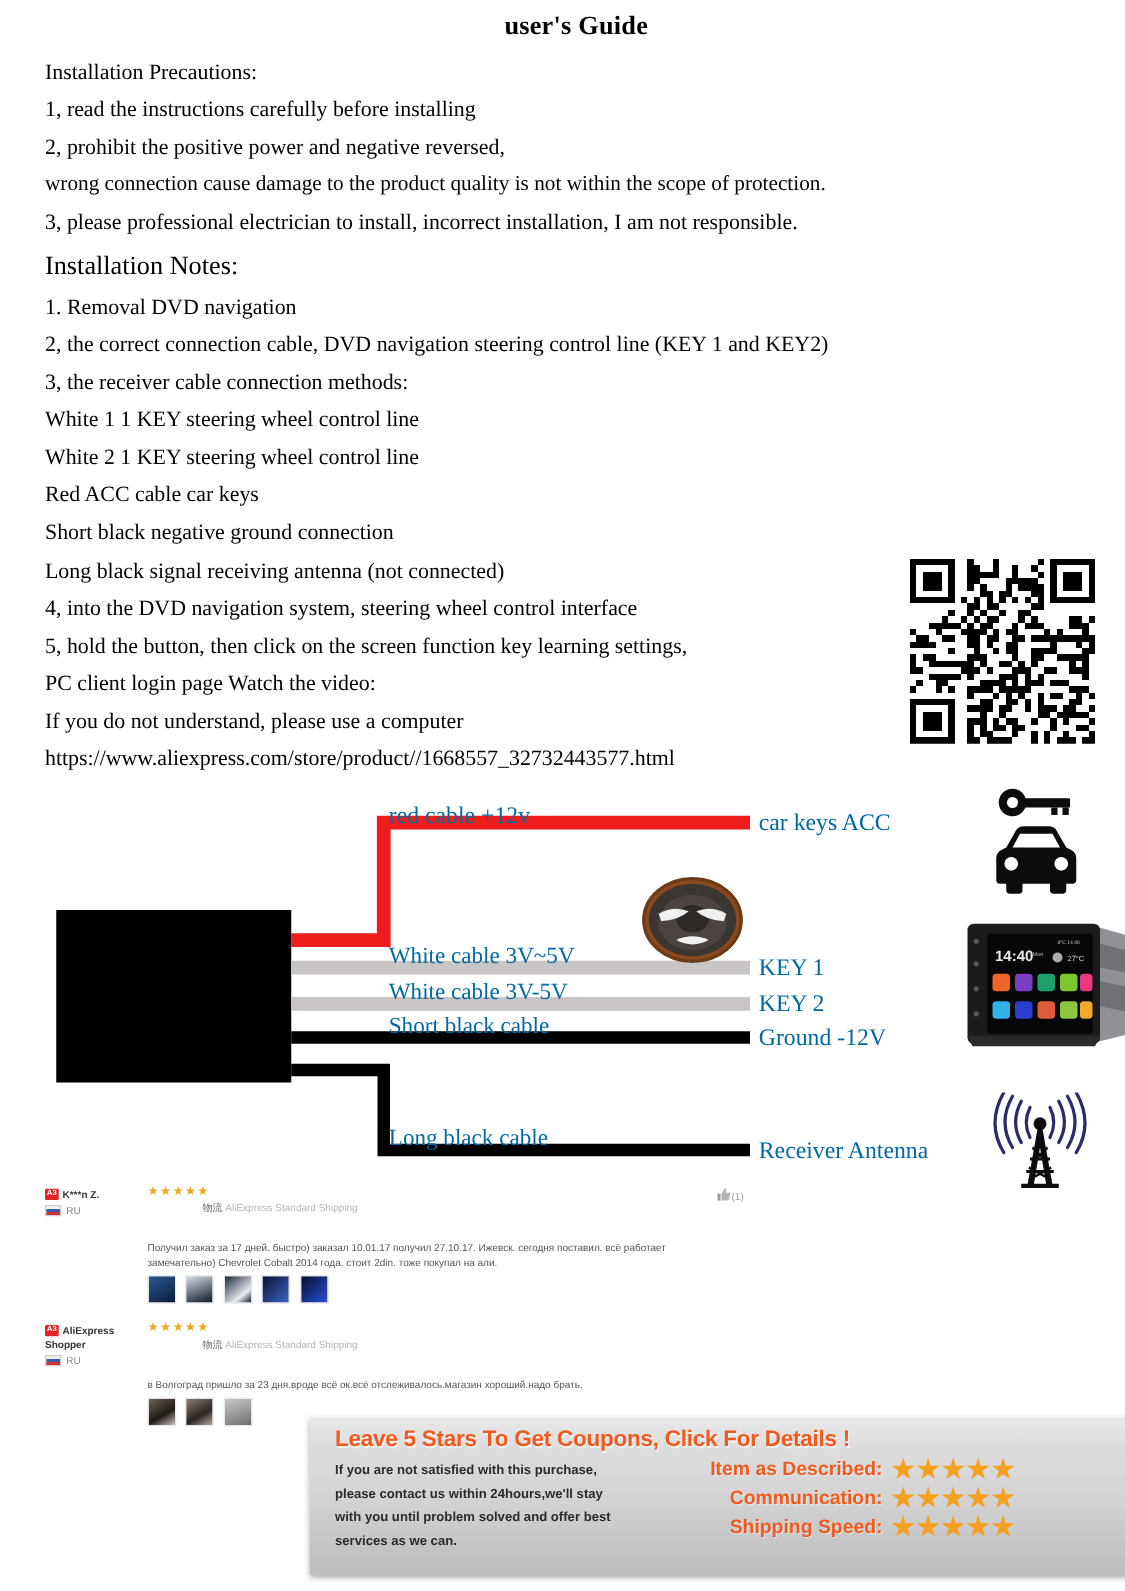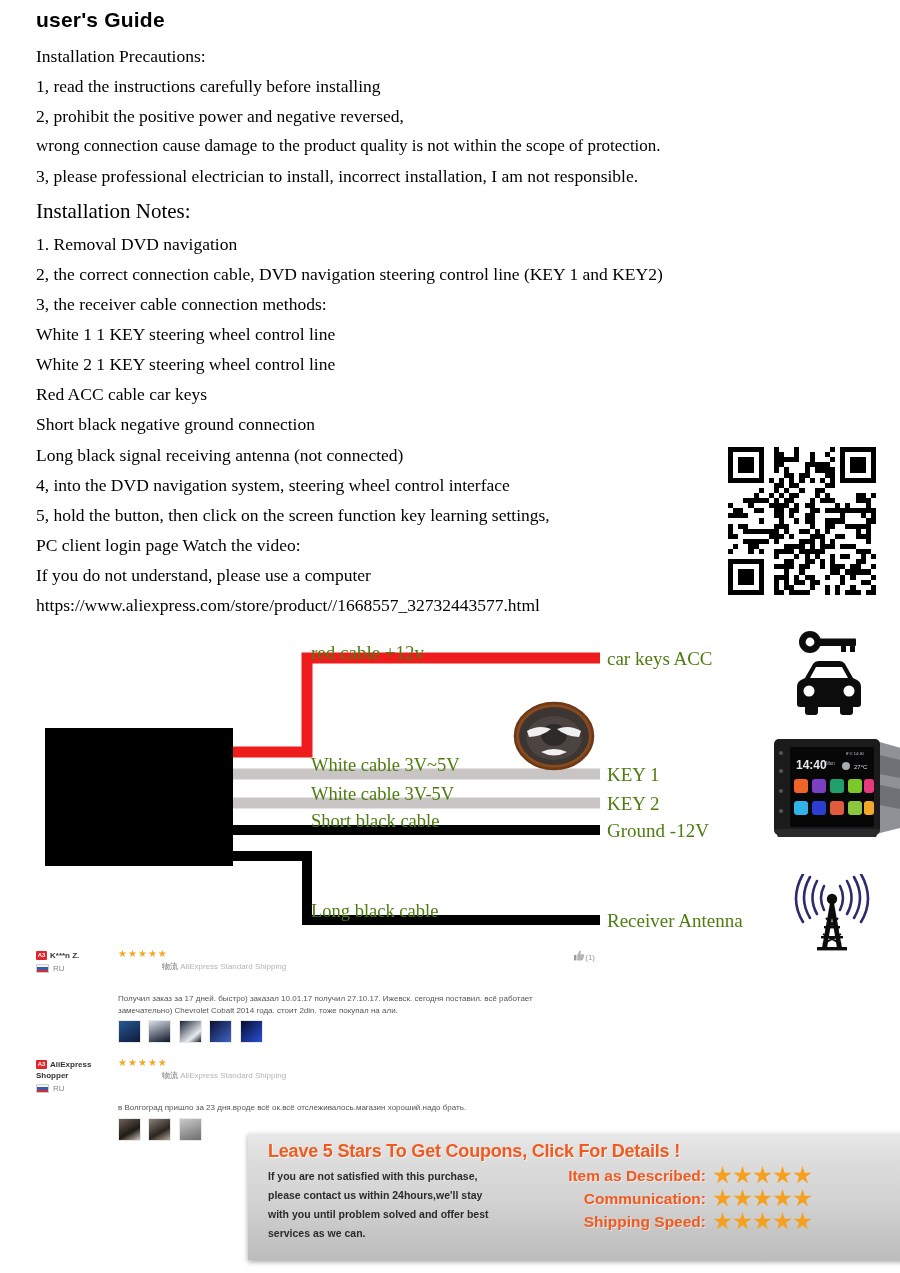--- a/index.html
+++ b/index.html
@@ -6,43 +6,43 @@
   html, body { margin:0; padding:0; }
   body {
     width:900px; height:1273px; background:#ffffff;
     font-family:"Liberation Serif", serif;
     color:#000; overflow:hidden; position:relative;
   }
 
   
   .guide { position:absolute; left:36px; top:8px; width:850px; }
   .guide h1 {
-    font-family:Liberation Sans, sans-serif;
-    font-size:21px; font-weight:bold; margin:0 0 14px 0; letter-spacing:.2px;
+    font-family:Liberation Serif, serif;
+    font-size:21px; font-weight:bold; margin:0 0 14px 0; letter-spacing:.2px;text-align:center;
   }
   .guide h2 {
     font-family:"Liberation Serif", serif;
     font-size:21px; font-weight:normal; margin:12px 0 10px 0;
   }
   .guide p {
     font-size:17.5px; margin:0 0 9.5px 0; line-height:1.18; white-space:nowrap;
   }
   .guide p.wide { font-size:17px; }
 
   
   .qr { position:absolute; left:727px; top:447px; width:150px; height:148px; }
   .qr svg { display:block; width:100%; height:100%; }
 
   
   .diagram { position:absolute; left:0; top:628px; width:900px; height:320px; }
   .diagram > svg { position:absolute; left:0; top:0; }
 
   .dlabel {
     position:absolute; font-family:"Liberation Serif", serif;
-    font-size:19px; white-space:nowrap; color:#4d7c0f;
+    font-size:19px; white-space:nowrap; color:#0369a1;
   }
   .dlabel.sm { font-size:18.5px; }
 
   .icon-abs { position:absolute; }
 
   
   .reviews { position:absolute; left:30px; top:946px; width:560px; }
   .review { position:relative; font-family:"Liberation Sans", sans-serif; margin-bottom:6px; }
   .rv-user { position:absolute; left:6px; top:4px; width:76px; }
   .rv-name { font-size:8px; font-weight:bold; color:#333; line-height:11px; }

